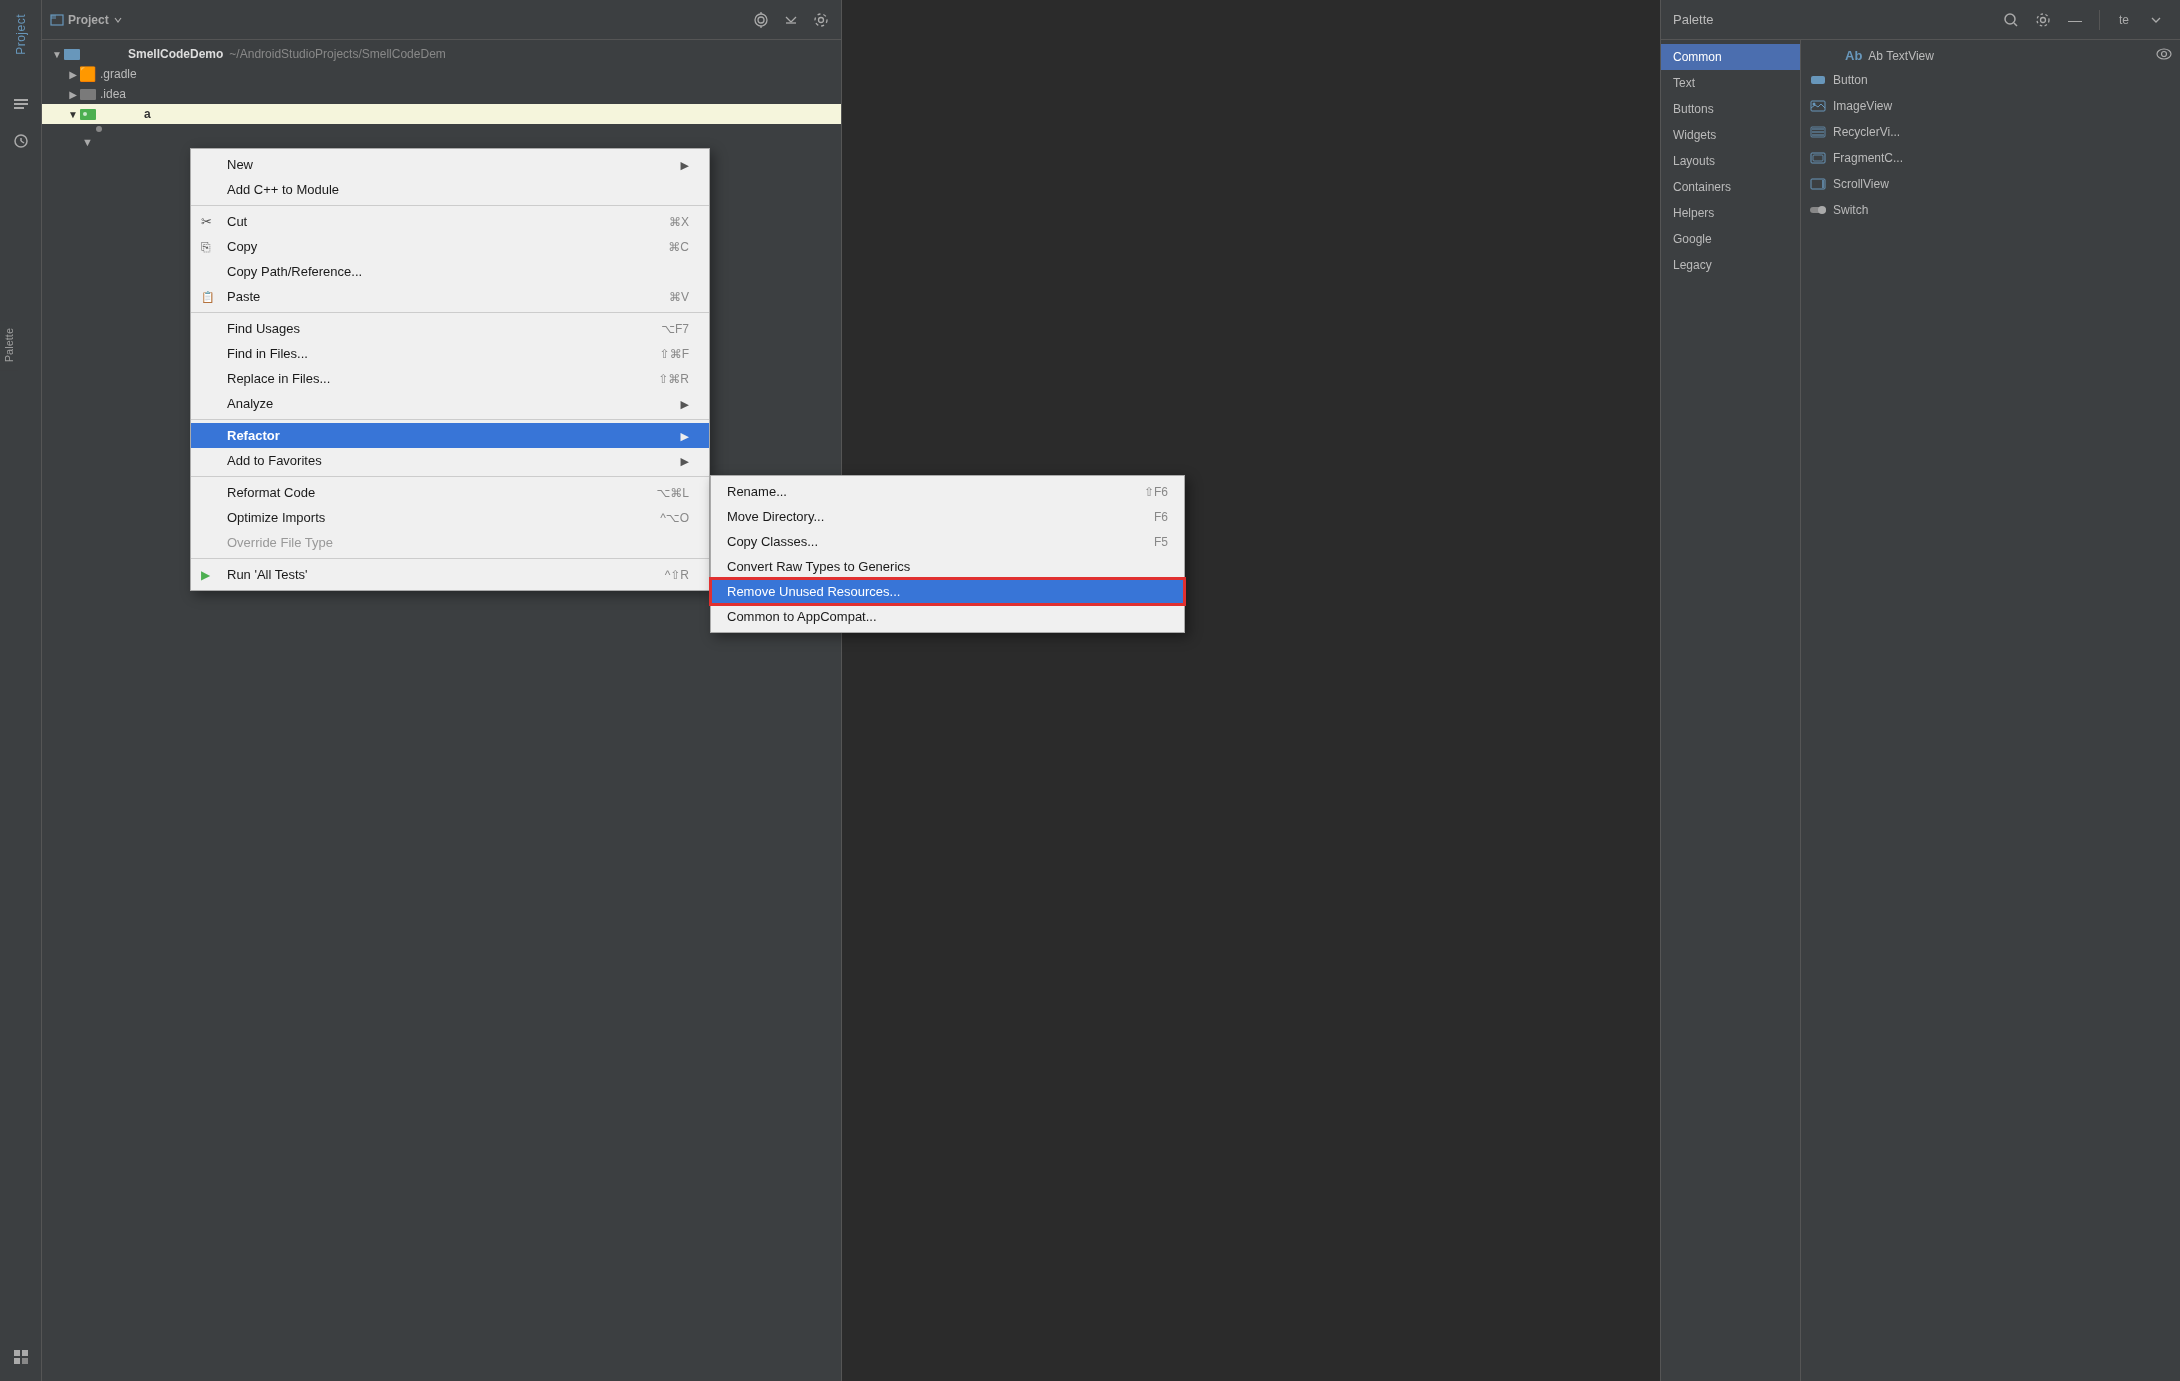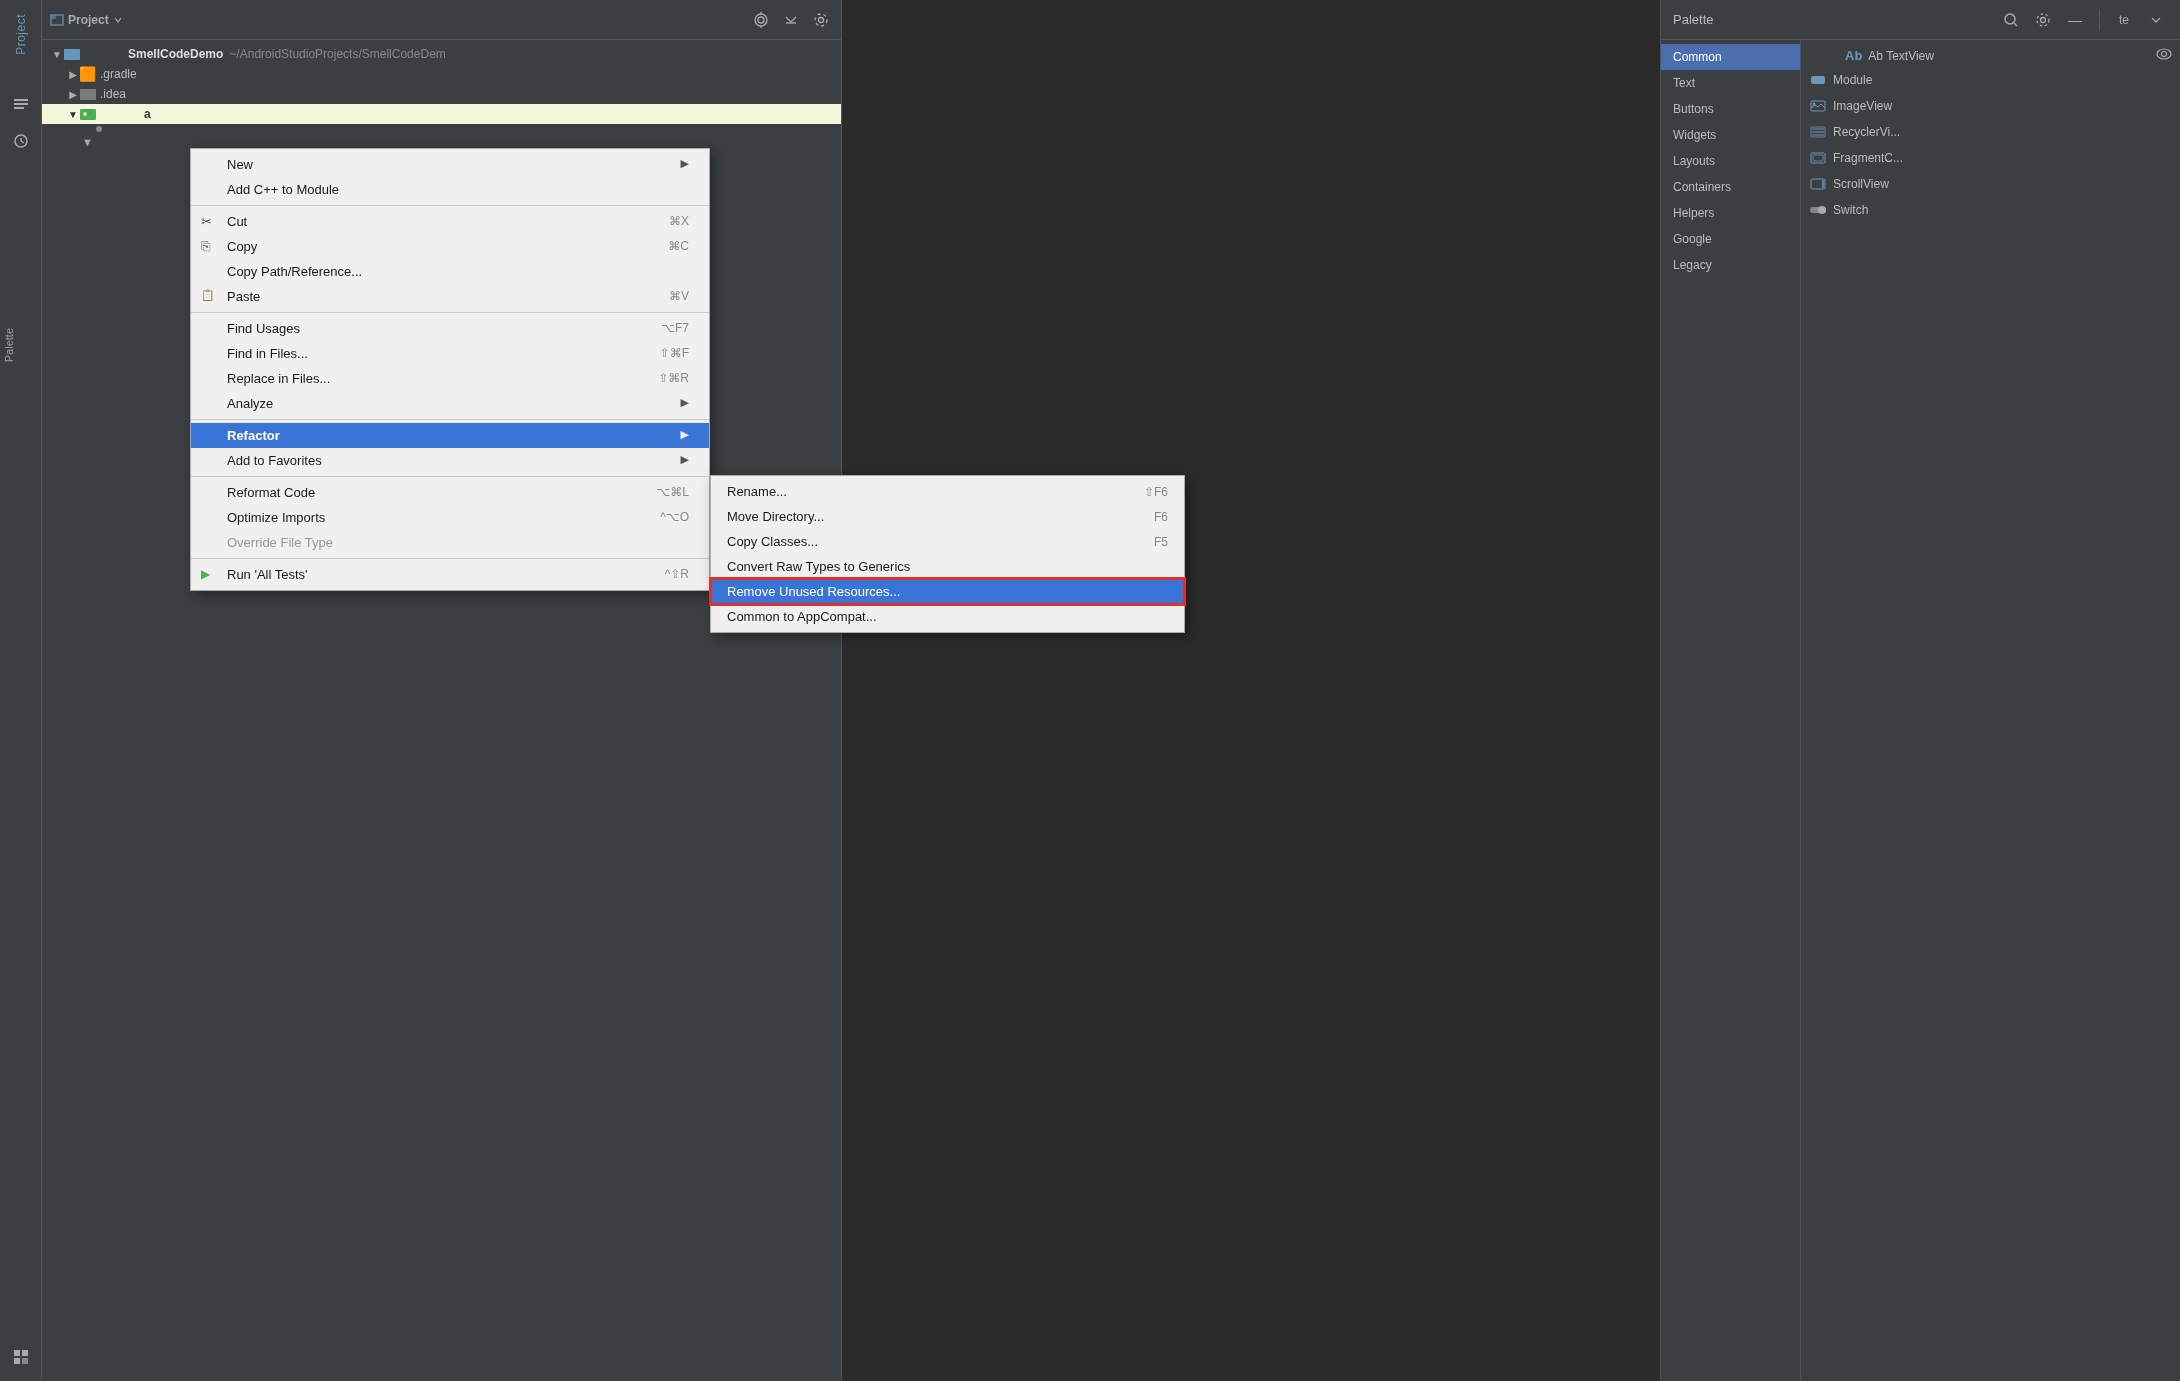--- a/index.html
+++ b/index.html
@@ -253,21 +253,21 @@
       width: 520px;
       background: #f0f0f0;
       border: 1px solid #aaa;
       box-shadow: 4px 4px 12px rgba(0,0,0,0.4);
       z-index: 100;
       padding: 3px 0;
     }
 
     .menu-item {
       display: flex;
-      align-items: flex-start;
+      align-items: flex-end;
       padding: 5px 20px 5px 36px;
       cursor: pointer;
       position: relative;
       white-space: nowrap;
     }
 
     .menu-item.highlighted {
       background: #3875d7;
     }
     .menu-item.highlighted .menu-label { color: #fff; }
@@ -546,21 +546,21 @@
               </svg>
           </div>
         </div>
 
         <div class="palette-item">
           <div class="palette-item-icon">
             <svg width="16" height="12" viewBox="0 0 16 12">
                 <rect x="1" y="2" width="14" height="8" rx="2" fill="#6897bb"></rect>
               </svg>
           </div>
-          <span style="color:#bbb; font-size:12px;">Module</span>
+          <span style="color:#bbb; font-size:12px;">Button</span>
         </div>
 
         <div class="palette-item">
           <div class="palette-item-icon">
             <svg width="16" height="12" viewBox="0 0 16 12">
                 <rect x="1" y="1" width="14" height="10" rx="1" fill="none" stroke="#6897bb" stroke-width="1"></rect>
                 <path d="M1 8 L5 5 L8 7 L11 4 L15 8" fill="none" stroke="#6897bb" stroke-width="1"></path>
                 <circle cx="4" cy="4" r="1.5" fill="#6897bb"></circle>
               </svg>
           </div>

